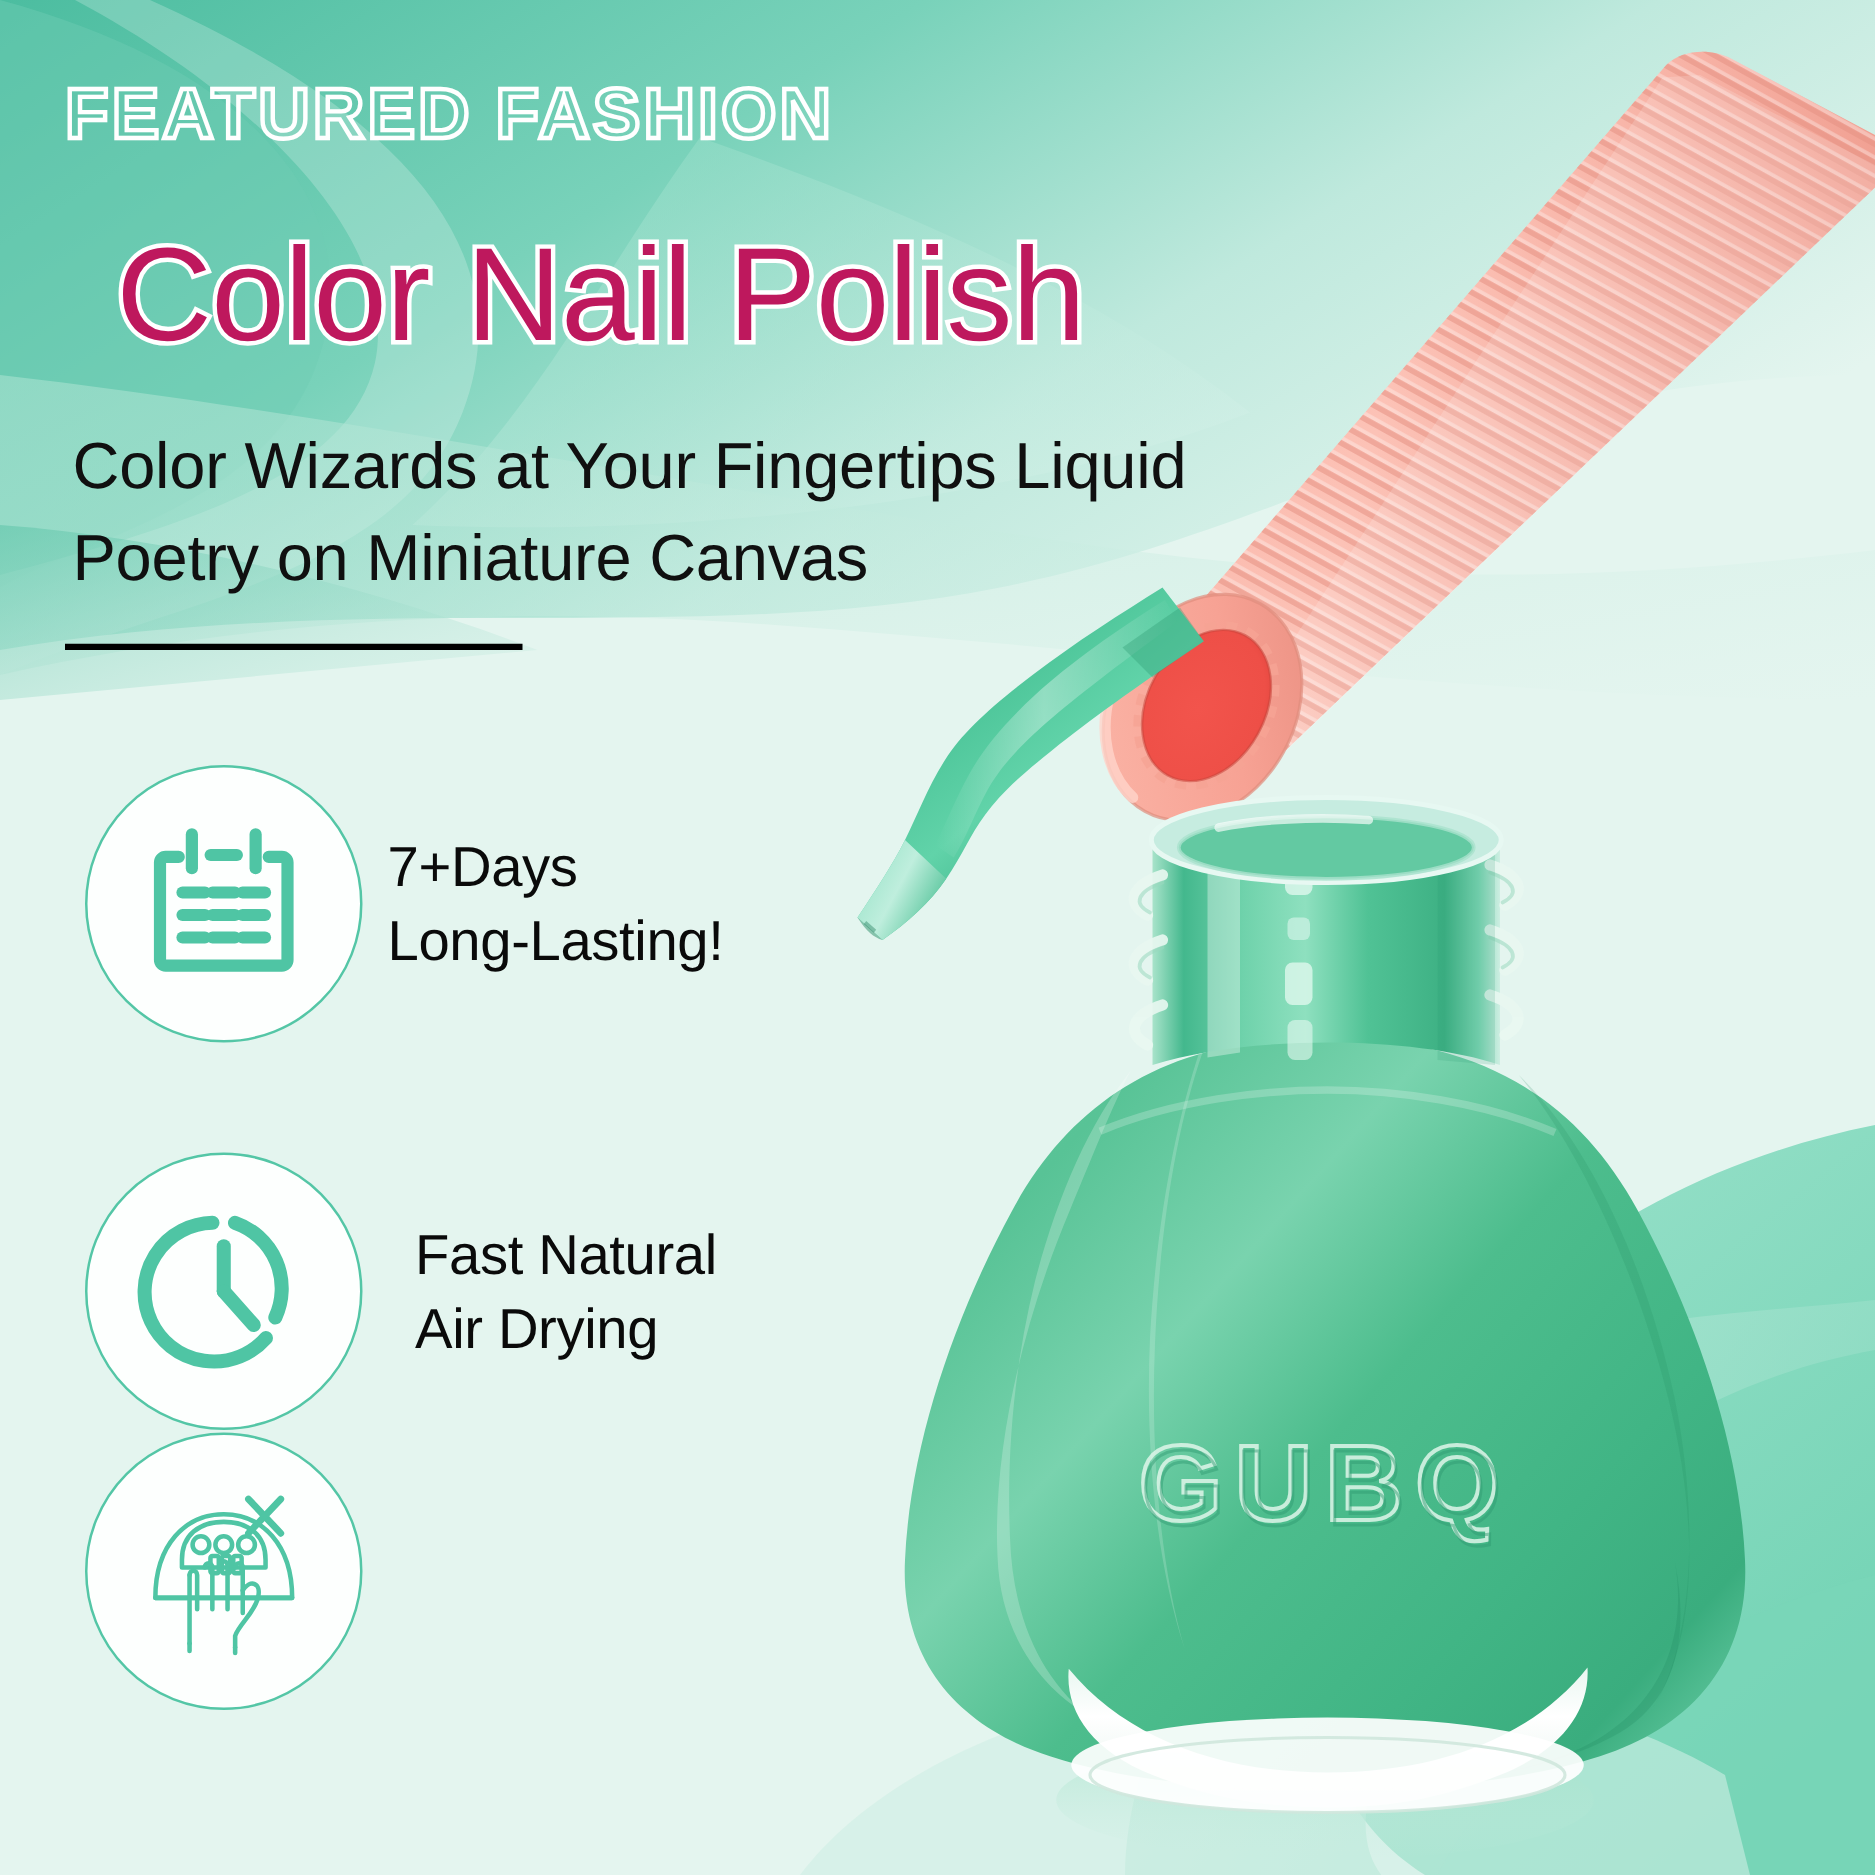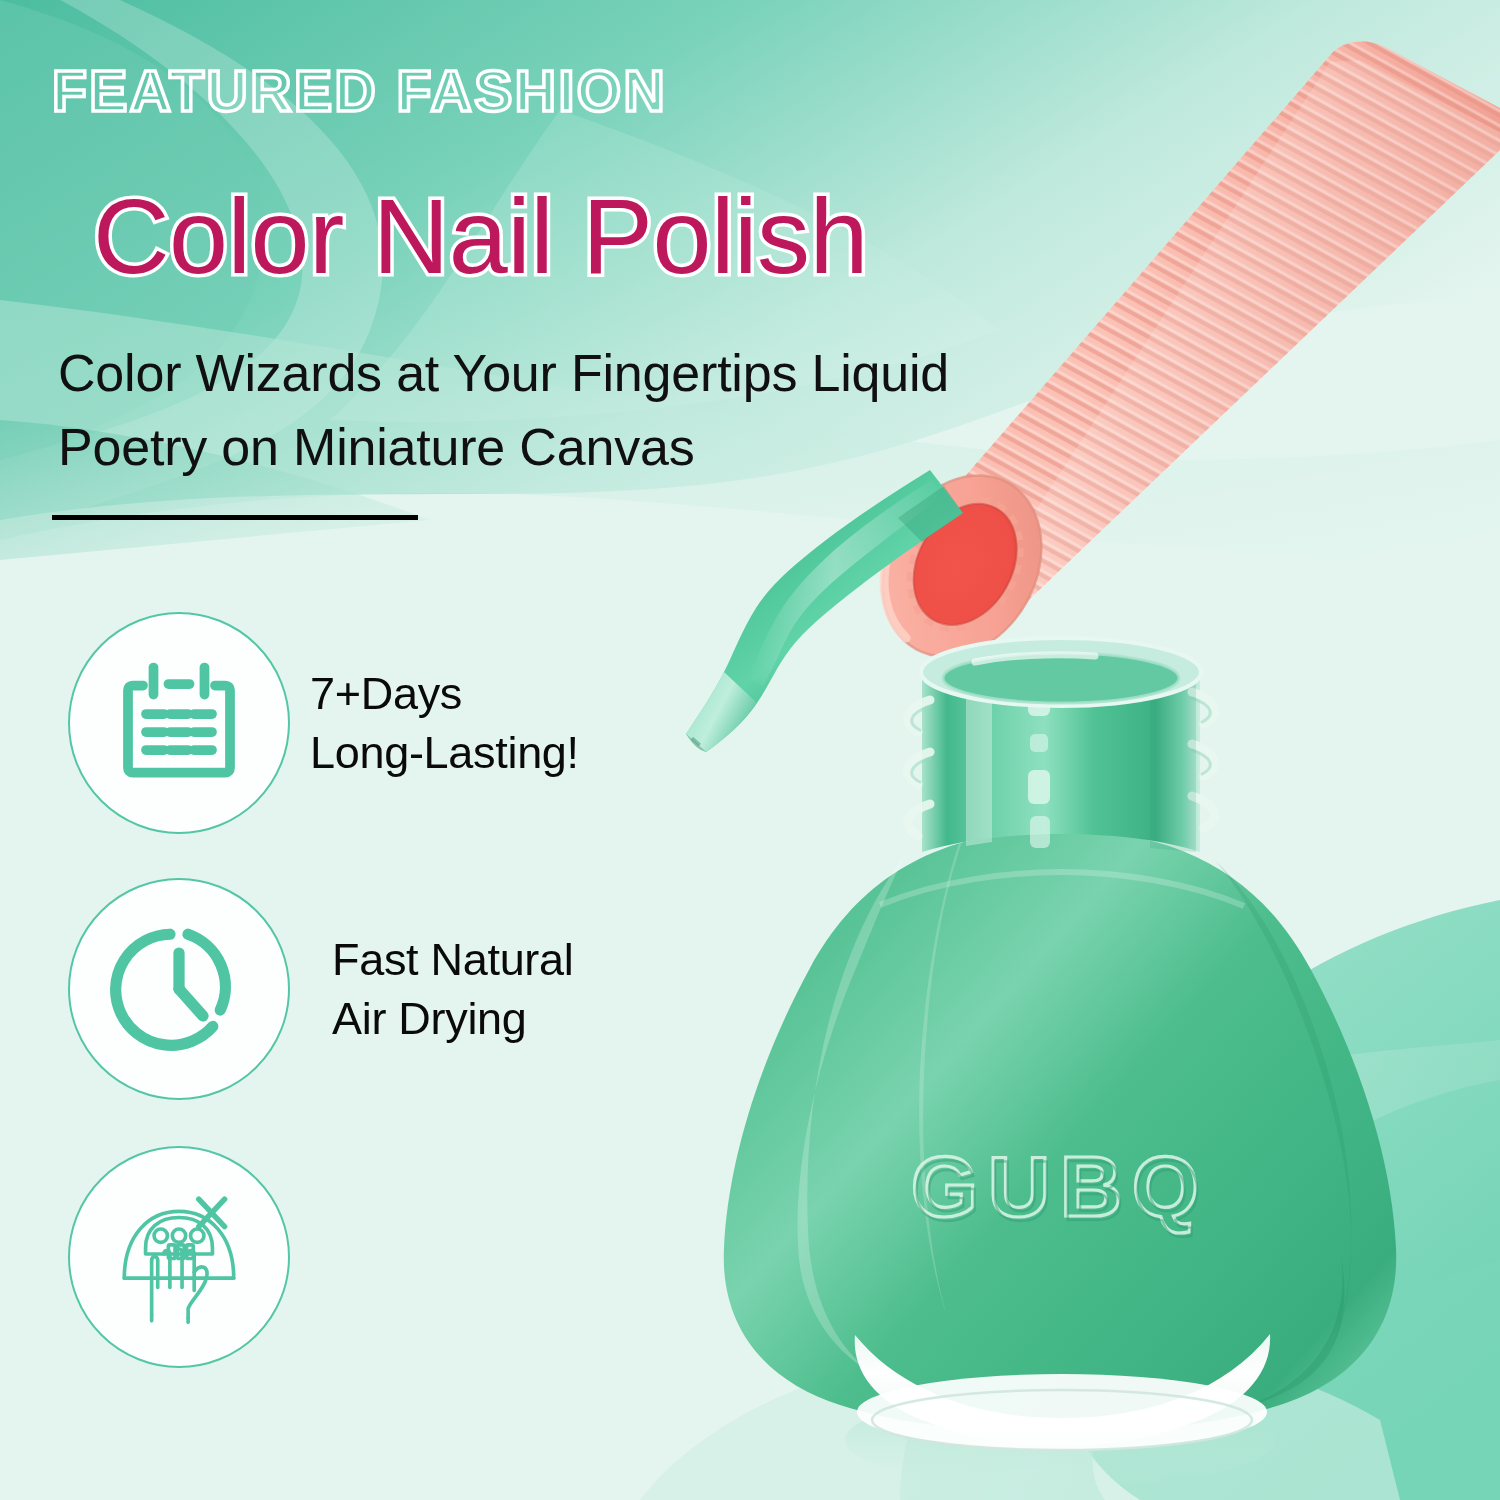--- a/index.html
+++ b/index.html
@@ -43,21 +43,21 @@
     position:absolute; left:52px; top:515px;
     width:366px; height:5px; background:#000;
   }
 
   
   .features { position:absolute; left:0; top:0; width:760px; }
   .feature {
     position:absolute; display:flex; align-items:center; gap:42px;
   }
   .feature-0 { left:68px; top:612px;gap:20px; }
-  .feature-1 { left:68px; top:878px; }
+  .feature-1 { left:68px; top:922px; }
   .feature-2 { left:68px; top:1146px; }
   .badge {
     width:222px; height:222px; flex:0 0 222px;
     border-radius:50%;
     background:#fdfffe;
     border:2.5px solid #54c6a6;
     display:flex; align-items:center; justify-content:center;
   }
   .feature-text {
     font-size:45px; color:#0a0a0a; line-height:1.32;

